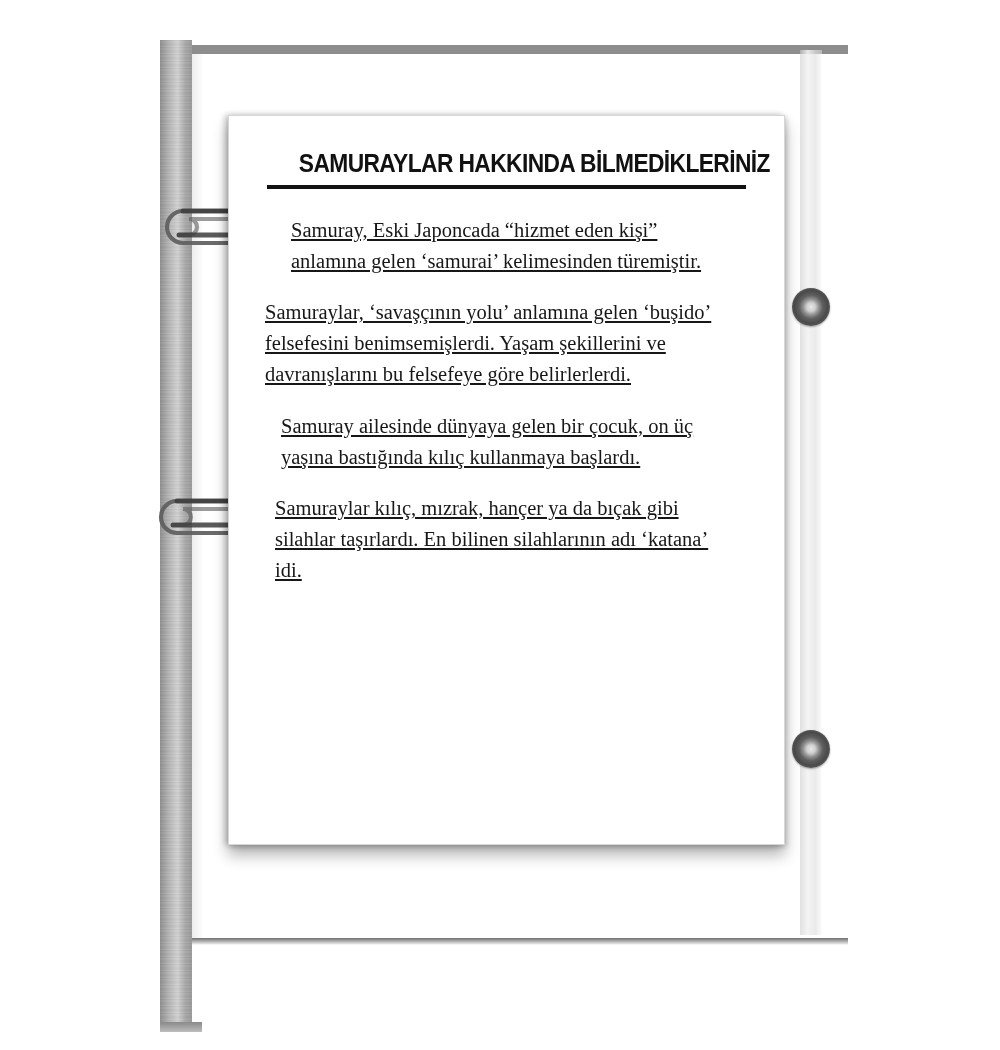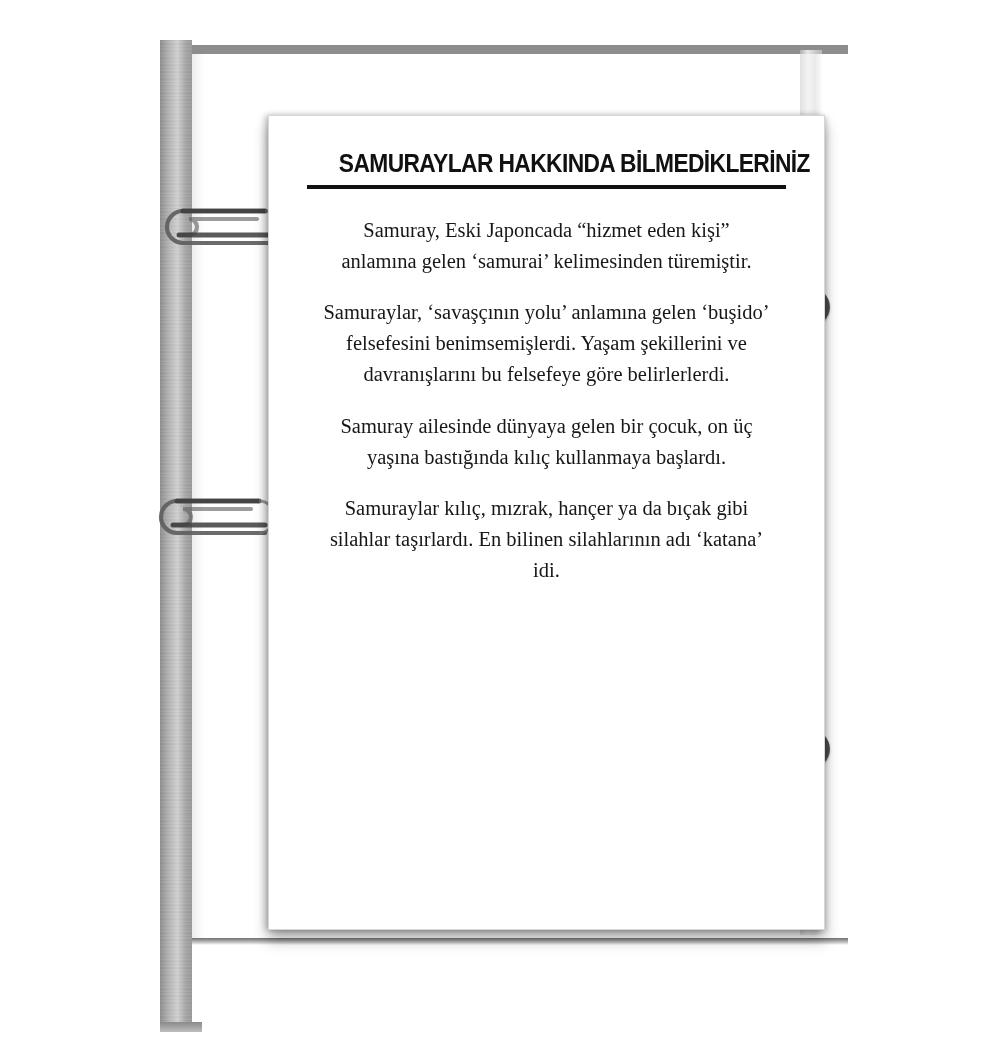--- a/index.html
+++ b/index.html
@@ -112,30 +112,29 @@
   }
   .clip.one { left: 153px; top: 203px; }
   .clip.two { left: 147px; top: 493px; }
 
   
   .note-card {
     position: absolute;
     left: 228px;
     top: 115px;
     width: 557px;
-    height: 815px;
+    height: 730px;
     background: #ffffff;
     box-sizing: border-box;
     border: 1px solid #d6d6d6;
     box-shadow:
       -3px 0 6px rgba(0,0,0,0.22),
       0 10px 14px rgba(0,0,0,0.30),
       2px 2px 5px rgba(0,0,0,0.14);
     padding: 34px 36px 20px 36px;
-    margin-left: 40px;
   }
 
   .card-title {
     font-family: "Liberation Sans", sans-serif;
     font-weight: bold;
     font-size: 26.5px;
     letter-spacing: -0.7px;
     color: #111111;
     text-align: center;
     white-space: nowrap;
@@ -148,23 +147,23 @@
     height: 4px;
     background: #111111;
     margin: 0 2px 26px 2px;
   }
 
   .para {
     font-family: "Liberation Serif", serif;
     font-size: 20.5px;
     line-height: 1.52;
     color: #171717;
-    text-align: center;
     margin: 0 0 20px 0;
     padding: 0 6px;
+    text-decoration: underline;
   }
   .para:last-child { margin-bottom: 0; }
   .para.p1 { padding: 0 26px; }
   .para.p2 { padding: 0 14px; }
   .para.p3 { padding: 0 2px; }
   .para.p4 { padding: 0 0px; }
   .para.p5 { padding: 0 10px; }
   .para.p6 { padding: 0 16px; }
 </style>
 </head>

